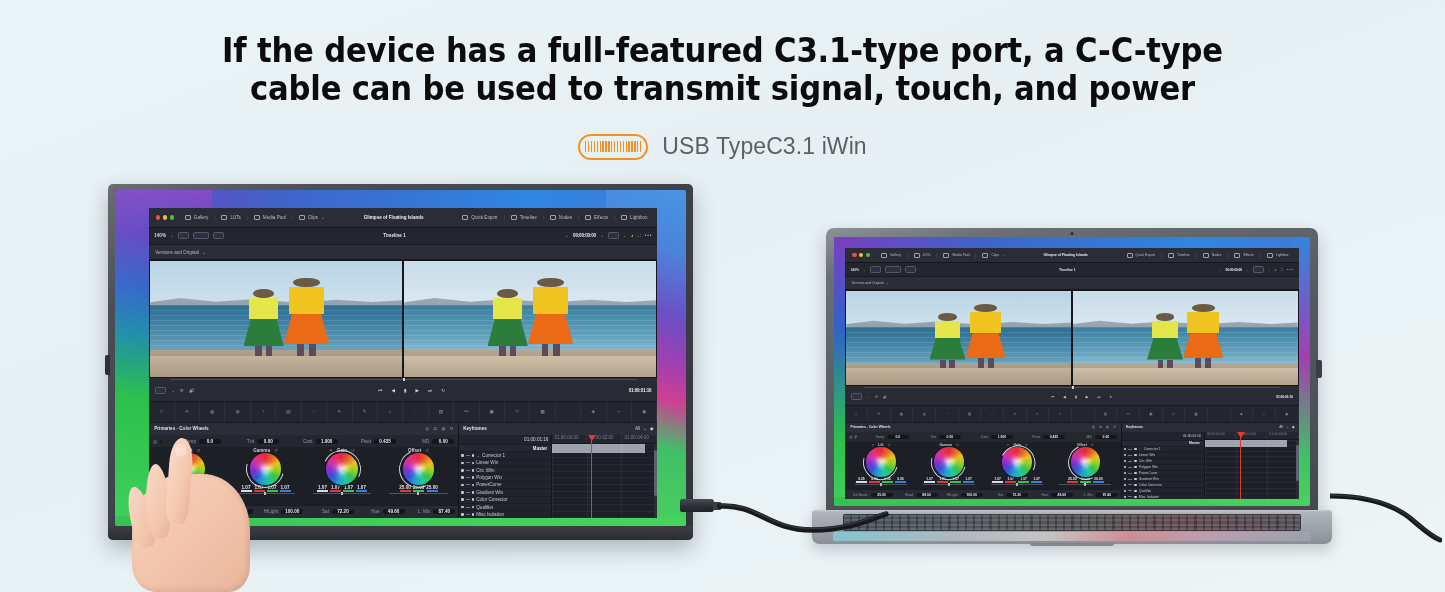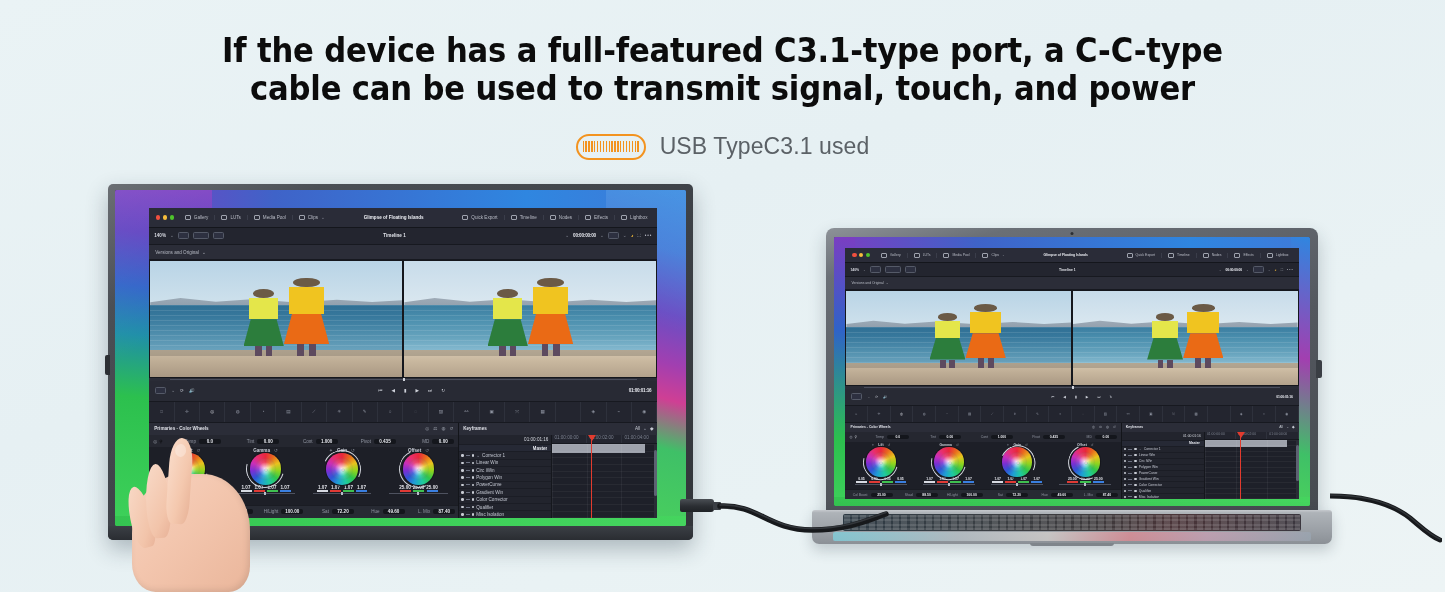--- a/index.html
+++ b/index.html
@@ -391,21 +391,21 @@
         <i></i>
         <i></i>
         <i></i>
         <i></i>
         <i></i>
         <i></i>
         <i></i>
         <i></i>
     </span>
   </div>
-  <div class="legend-label">USB TypeC3.1 used</div>
+  <div class="legend-label">USB TypeC3.1 iWin</div>
 </div>
 
 <div class="monitor">
   <div class="mon-shell">
     <div class="mon-port"></div>
     <div class="mon-inner">
       <div class="wallpaper">
         <div class="wt"></div>
           <div class="wl"></div>
           <div class="wr"></div>

